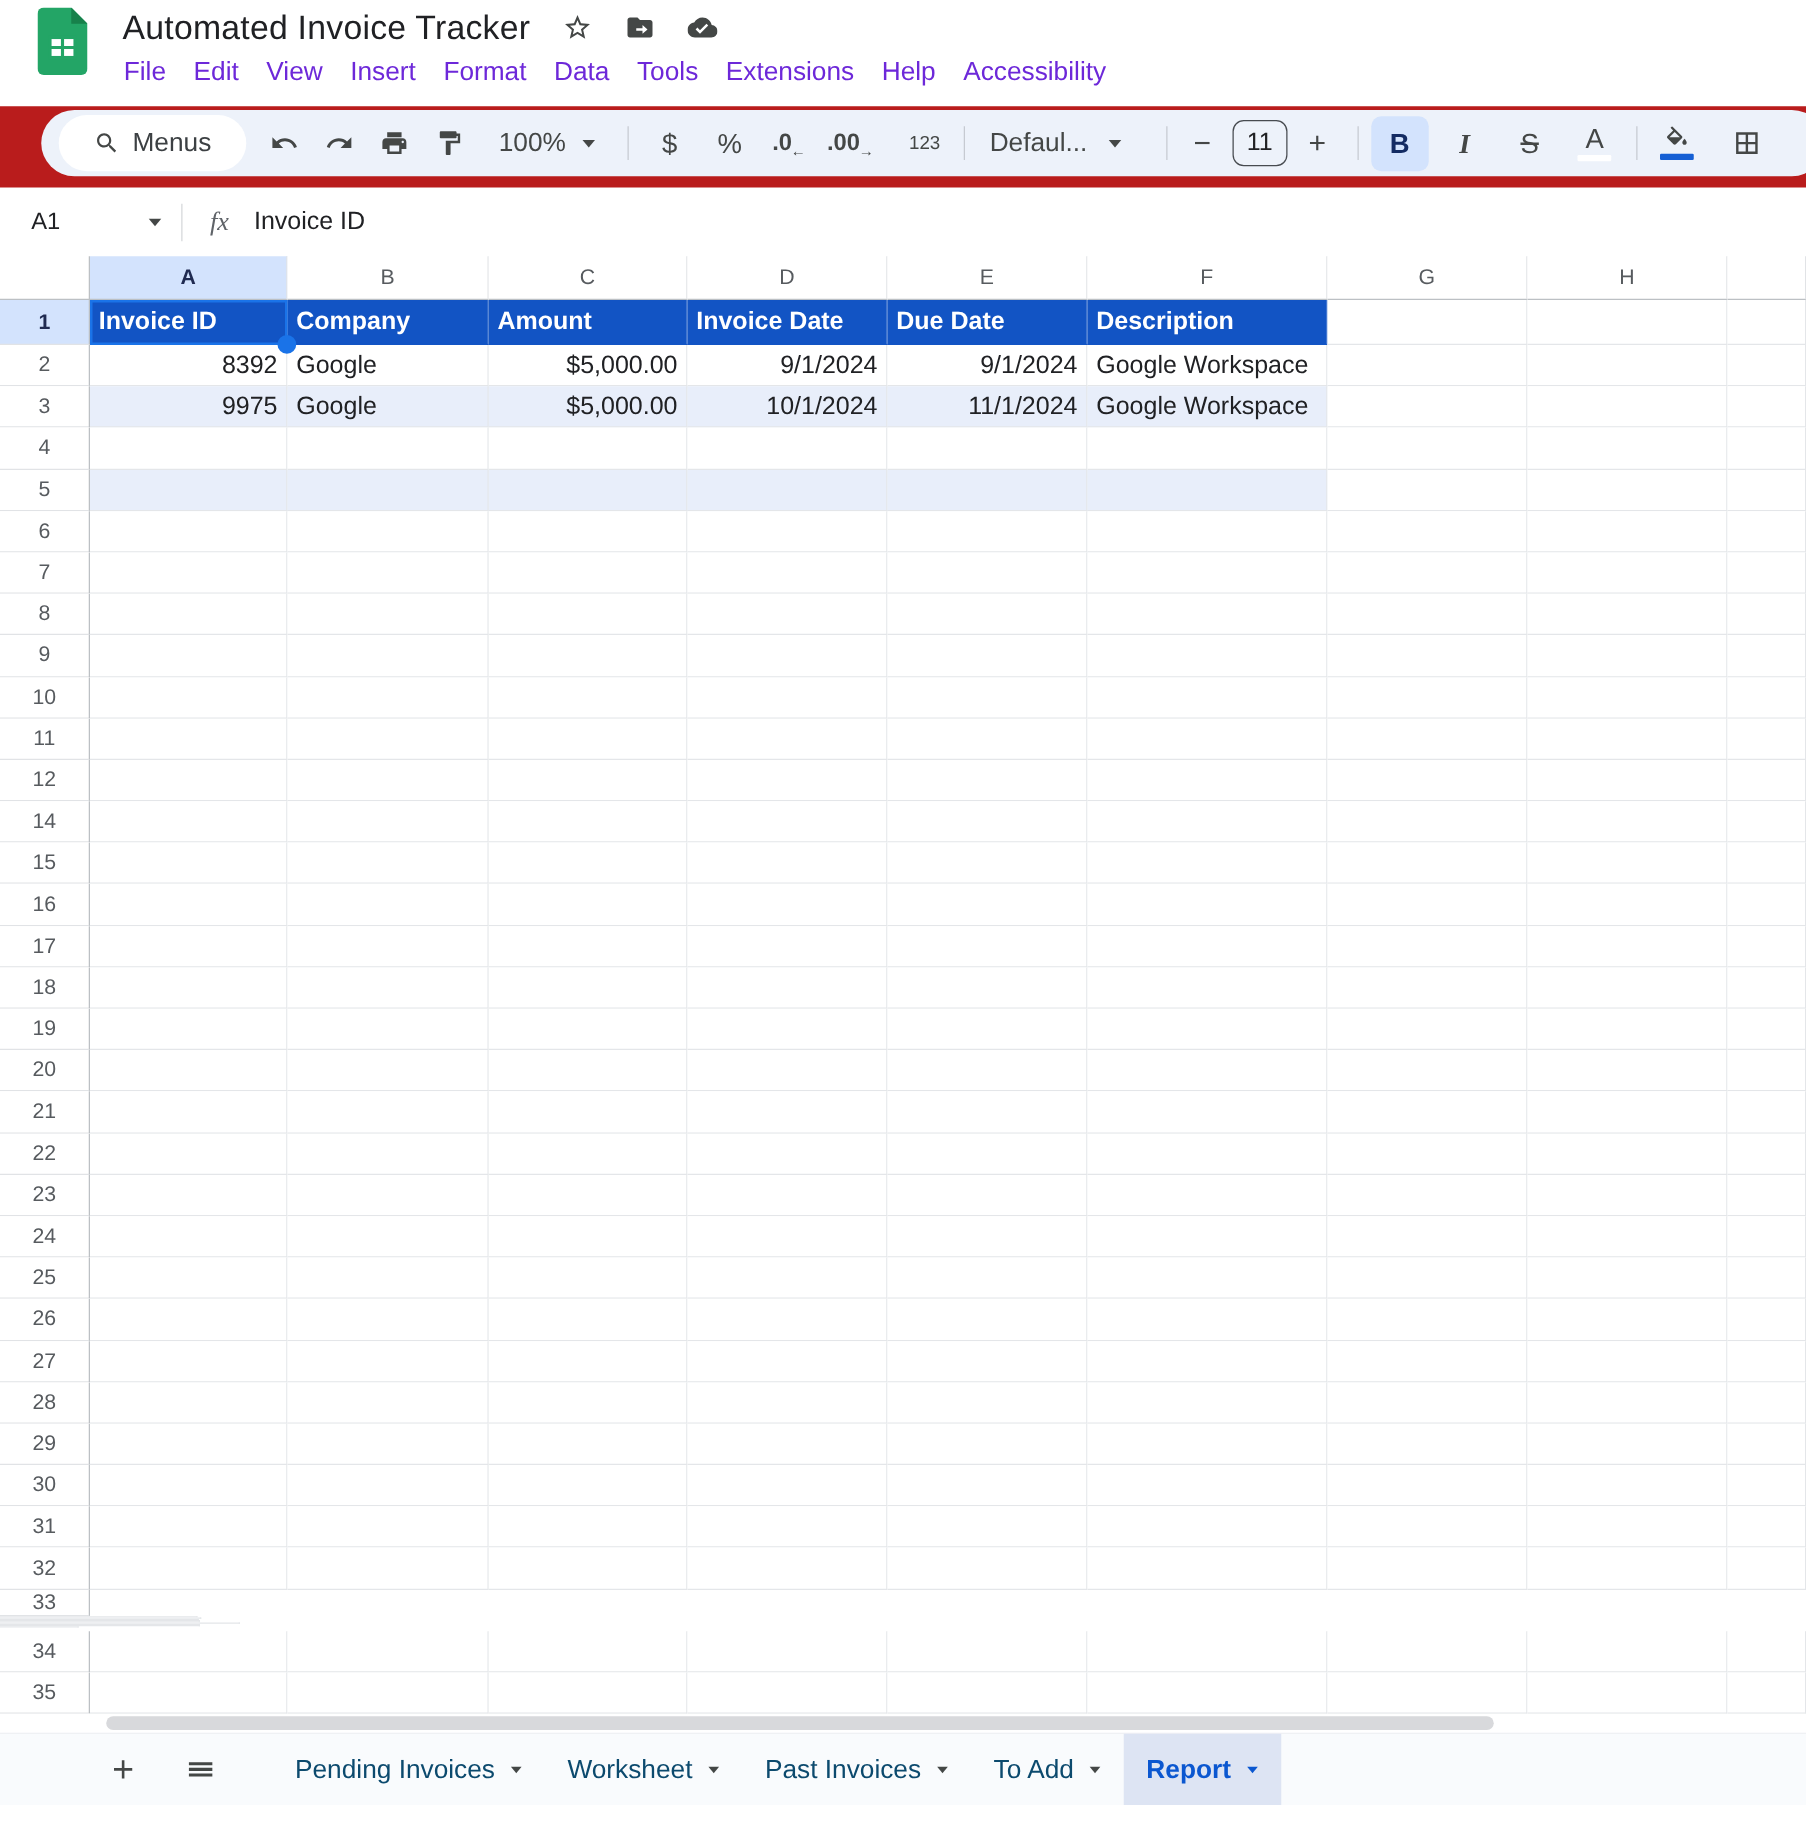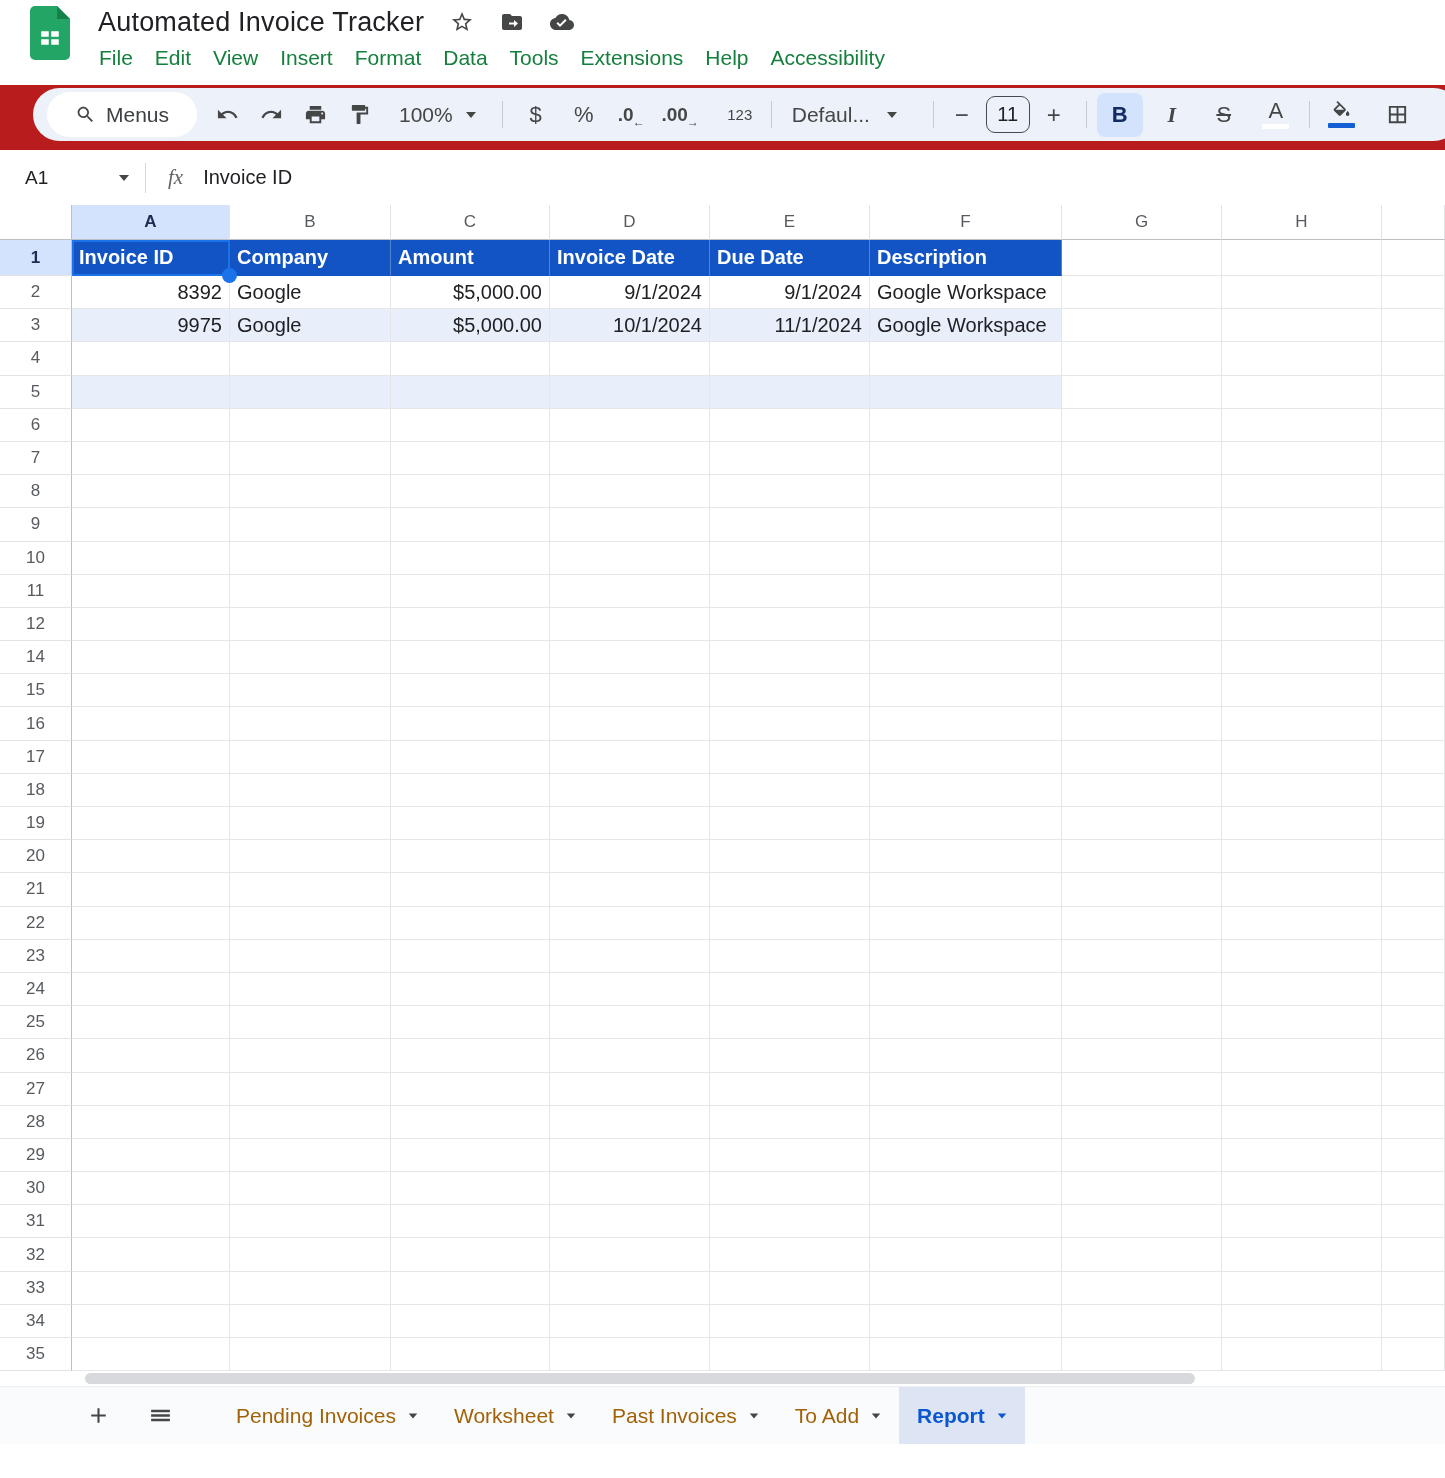--- a/index.html
+++ b/index.html
@@ -9,21 +9,21 @@
 
   
   .topbar { height:85px; display:flex; align-items:flex-start; padding:4px 0 0 30px; background:#fff; }
   .logo { width:40px; height:54px; margin-top:2px; flex:0 0 auto; }
   .title-area { margin-left:28px; }
   .title-row { display:flex; align-items:center; height:36px; }
   .doc-title { font-size:27px; font-weight:500; color:#202124; letter-spacing:.2px; }
   .title-icons { display:flex; align-items:center; gap:26px; margin-left:26px; }
   .title-icons svg { width:24px; height:24px; fill:#444746; }
   .menubar { display:flex; align-items:center; height:36px; margin-left:-10px; }
-  .menu-item { font-size:21px; color:#15803d; padding:3px 11px; border-radius:6px; cursor:pointer; }
+  .menu-item { font-size:21px; color:#6d28d9; padding:3px 11px; border-radius:6px; cursor:pointer; }
 
   
   .toolbar { position:relative; height:65px; background:#b91c1c; }
   .toolbar-pill { position:absolute; left:33px; right:-15px; top:3px; height:53px;
     background:#edf2fa; border-radius:27px; display:flex; align-items:center; padding-left:14px; }
   .menus-pill { width:150px; height:45px; background:#fff; border-radius:23px;
     display:flex; align-items:center; justify-content:center; gap:10px; }
   .menus-pill svg { width:21px; height:21px; fill:#444746; }
   .menus-pill span { font-size:21px; color:#3c4043; }
   .tbtn { height:44px; display:flex; align-items:center; justify-content:center;
@@ -89,21 +89,21 @@
     border-radius:6px; background:#d8d9dc; }
 
   
   .tabbar { height:58px; background:#f9fbfd; border-top:1px solid #eceef1;
     display:flex; align-items:stretch; }
   .tabbar-btn { width:44px; display:flex; align-items:center; justify-content:center; cursor:pointer; }
   .tabbar-btn svg { width:25px; height:25px; fill:#444746; }
   .add-btn { margin-left:76px; }
   .all-sheets-btn { margin-left:18px; margin-right:36px; }
   .sheet-tab { display:flex; align-items:center; gap:12px; padding:0 18px; cursor:pointer; }
-  .sheet-tab .lbl { font-size:21px; color:#a16207; }
+  .sheet-tab .lbl { font-size:21px; color:#0c4a6e; }
   .sheet-tab .caret { border-top-color:#444746; transform:scale(.85); }
   .sheet-tab.active { background:#dde4f3; }
   .sheet-tab.active .lbl { color:#0b57d0; font-weight:700; }
   .sheet-tab.active .caret { border-top-color:#0b57d0; }
 </style>
 </head>
 <body>
 
 <div class="app">
 
@@ -633,21 +633,21 @@
         <div class="cell a-left" style="width: 158px;"></div>
         <div class="cell a-left" style="width: 161px;"></div>
         <div class="cell a-left" style="width: 159px;"></div>
         <div class="cell a-left" style="width: 160px;"></div>
         <div class="cell a-left" style="width: 160px;"></div>
         <div class="cell a-left" style="width: 192px;"></div>
         <div class="cell a-left" style="width: 160px;"></div>
         <div class="cell a-left" style="width: 160px;"></div>
         <div class="cell a-left" style="width: 63px;"></div>
       </div>
-      <div class="grid-row" style="height: 33.2px;">
+      <div class="grid-row" style="height: 33.2px; flex-direction: column;">
         <div class="rowhead">33</div>
         <div class="cell a-left" style="width: 158px;"></div>
         <div class="cell a-left" style="width: 161px;"></div>
         <div class="cell a-left" style="width: 159px;"></div>
         <div class="cell a-left" style="width: 160px;"></div>
         <div class="cell a-left" style="width: 160px;"></div>
         <div class="cell a-left" style="width: 192px;"></div>
         <div class="cell a-left" style="width: 160px;"></div>
         <div class="cell a-left" style="width: 160px;"></div>
         <div class="cell a-left" style="width: 63px;"></div>

